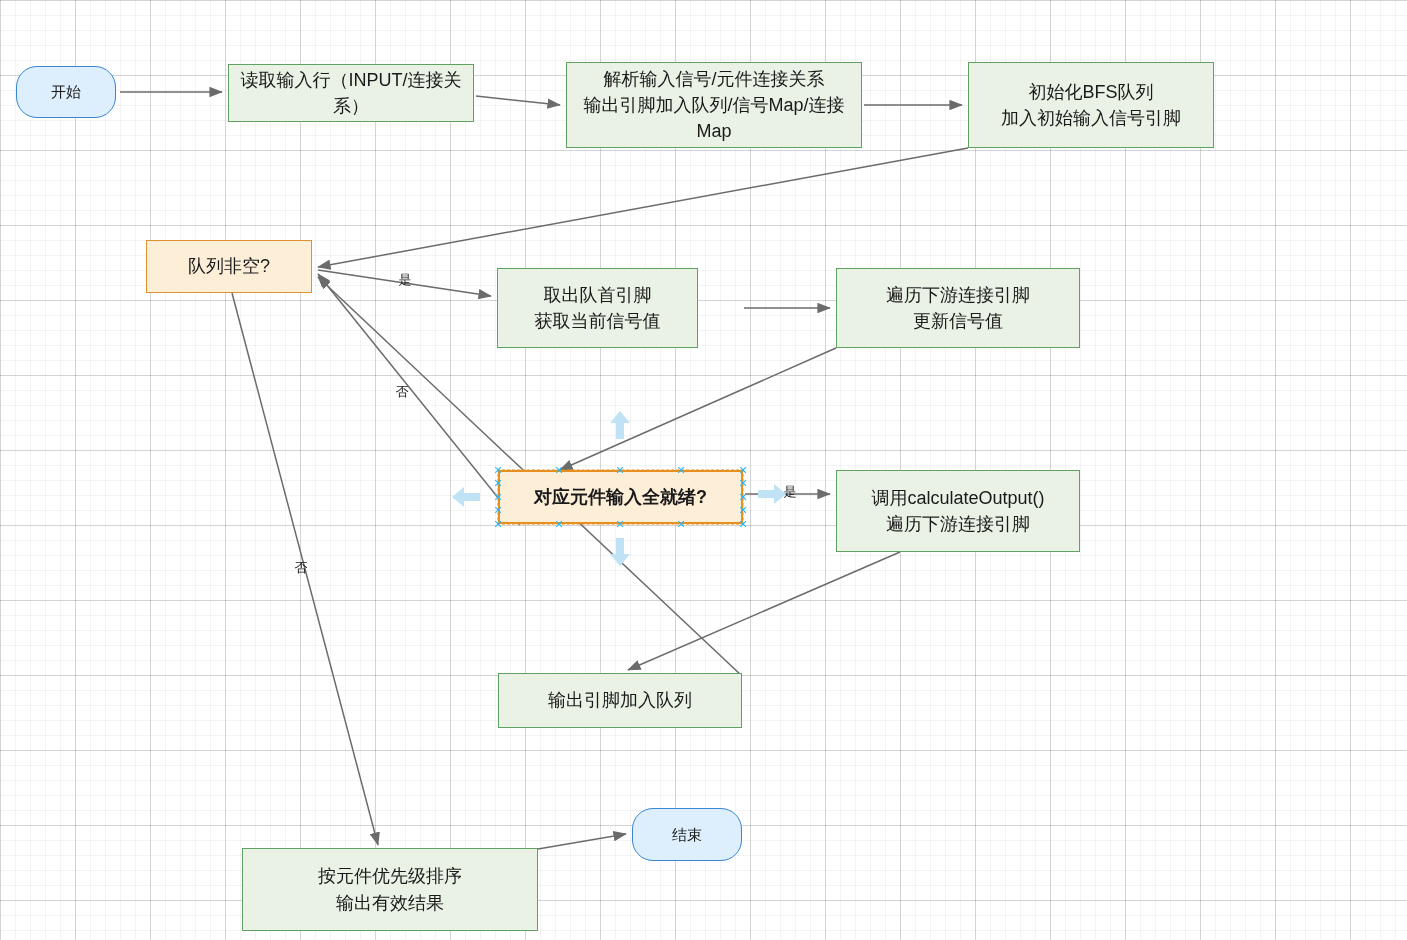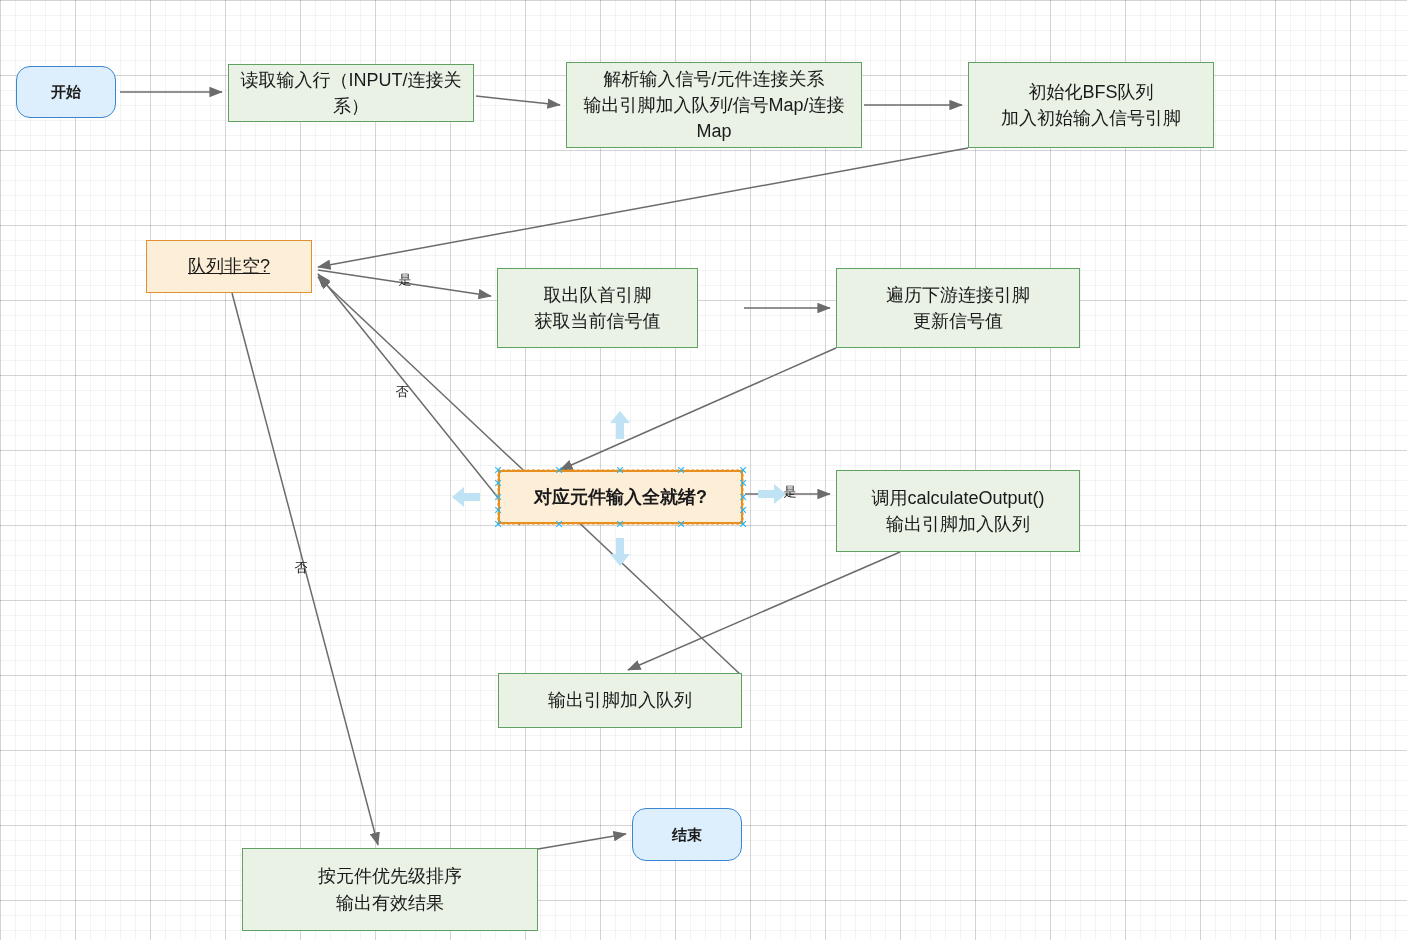--- a/index.html
+++ b/index.html
@@ -45,22 +45,22 @@
     background: #e9f2e4;
     border: 1.4px solid #60a060;
   }
   .node-decision {
     background: #fdeed8;
     border: 1.6px solid #e28f32;
   }
   .node-terminal {
     background: #ddeefc;
     border: 1.6px solid #3a86d4;
-    border-radius: 14px;
-    font-weight: bold;
+    border-radius: 21px;
+    font-weight: normal;
     font-size: 15px;
   }
   .node-selected {
     border: 2px solid #e8901f;
     outline: 1px dashed rgba(232,144,31,0.55);
     outline-offset: 0px;
   }
   .edge-label {
     position: absolute;
     font-size: 13px;
@@ -116,28 +116,28 @@
       </g>
   </svg>
 
   <div id="nodes-layer">
       <div class="node node-terminal" style="left: 16px; top: 66px; width: 100px; height: 52px;"><span>开始</span></div>
       <div class="node node-process" style="left: 228px; top: 64px; width: 246px; height: 58px;"><span>读取输入行（INPUT/连接关系）</span></div>
       <div class="node node-process" style="left: 566px; top: 62px; width: 296px; height: 86px;"><span>解析输入信号/元件连接关系
 输出引脚加入队列/信号Map/连接Map</span></div>
       <div class="node node-process" style="left: 968px; top: 62px; width: 246px; height: 86px; justify-content: center;"><span>初始化BFS队列
 加入初始输入信号引脚</span></div>
-      <div class="node node-decision" style="left: 146px; top: 240px; width: 166px; height: 53px; text-decoration: underline;"><span>队列非空?</span></div>
+      <div class="node node-decision" style="left: 146px; top: 240px; width: 166px; height: 53px;"><span>队列非空?</span></div>
       <div class="node node-process" style="left: 497px; top: 268px; width: 201px; height: 80px;"><span>取出队首引脚
 获取当前信号值</span></div>
       <div class="node node-process" style="left: 836px; top: 268px; width: 244px; height: 80px;"><span>遍历下游连接引脚
 更新信号值</span></div>
       <div class="node node-decision node-selected" style="left: 498px; top: 470px; width: 245px; height: 54px; font-weight: bold;"><span>对应元件输入全就绪?</span></div>
       <div class="node node-process" style="left: 836px; top: 470px; width: 244px; height: 82px;"><span>调用calculateOutput()
-输出引脚加入队列</span></div>
+遍历下游连接引脚</span></div>
       <div class="node node-process" style="left: 498px; top: 673px; width: 244px; height: 55px;"><span>输出引脚加入队列</span></div>
       <div class="node node-process" style="left: 242px; top: 848px; width: 296px; height: 83px;"><span>按元件优先级排序
 输出有效结果</span></div>
       <div class="node node-terminal" style="left: 632px; top: 808px; width: 110px; height: 53px;"><span>结束</span></div>
     </div>
   <div id="labels-layer">
       <div class="edge-label" style="left: 405px; top: 280px;">是</div>
       <div class="edge-label" style="left: 790px; top: 492px;">是</div>
       <div class="edge-label" style="left: 402px; top: 392px;">否</div>
       <div class="edge-label" style="left: 301px; top: 568px;">否</div>

